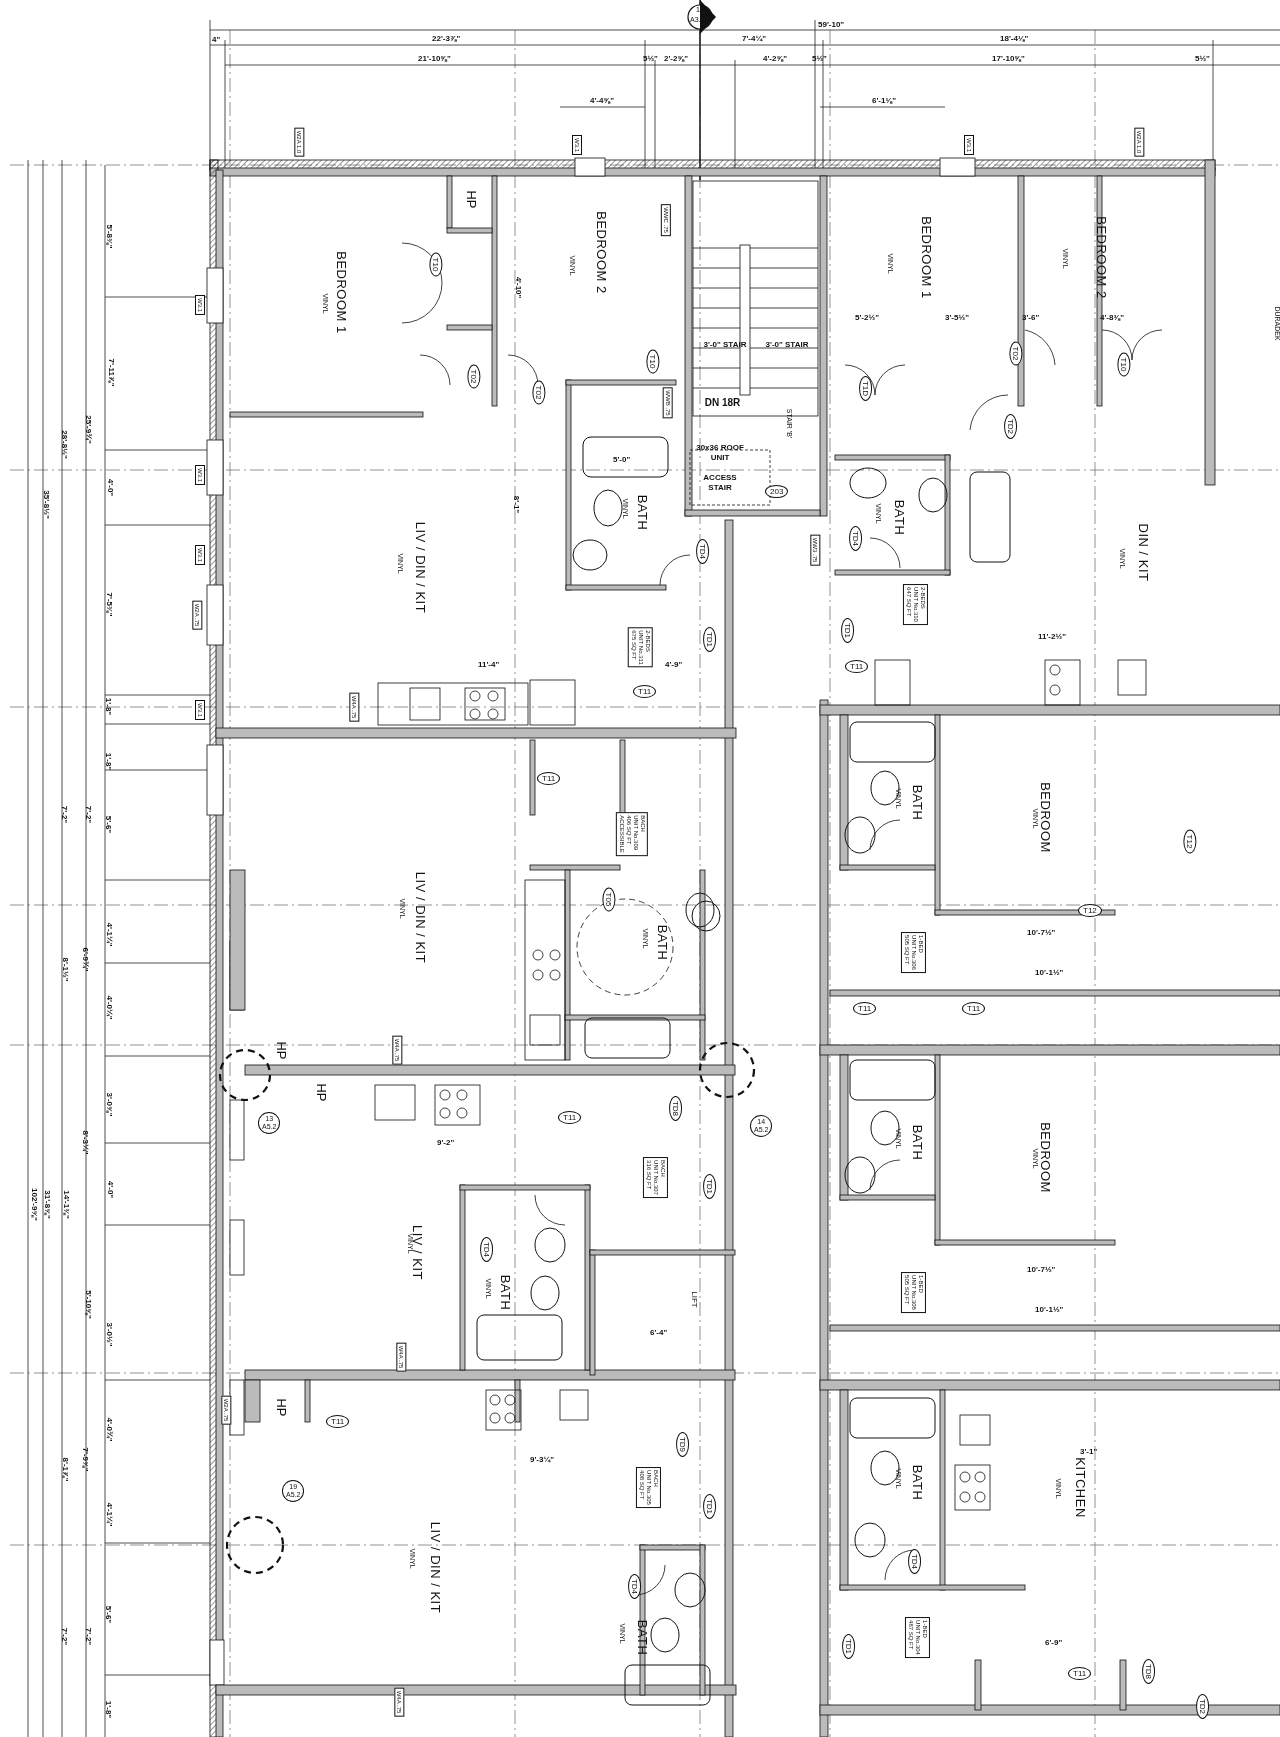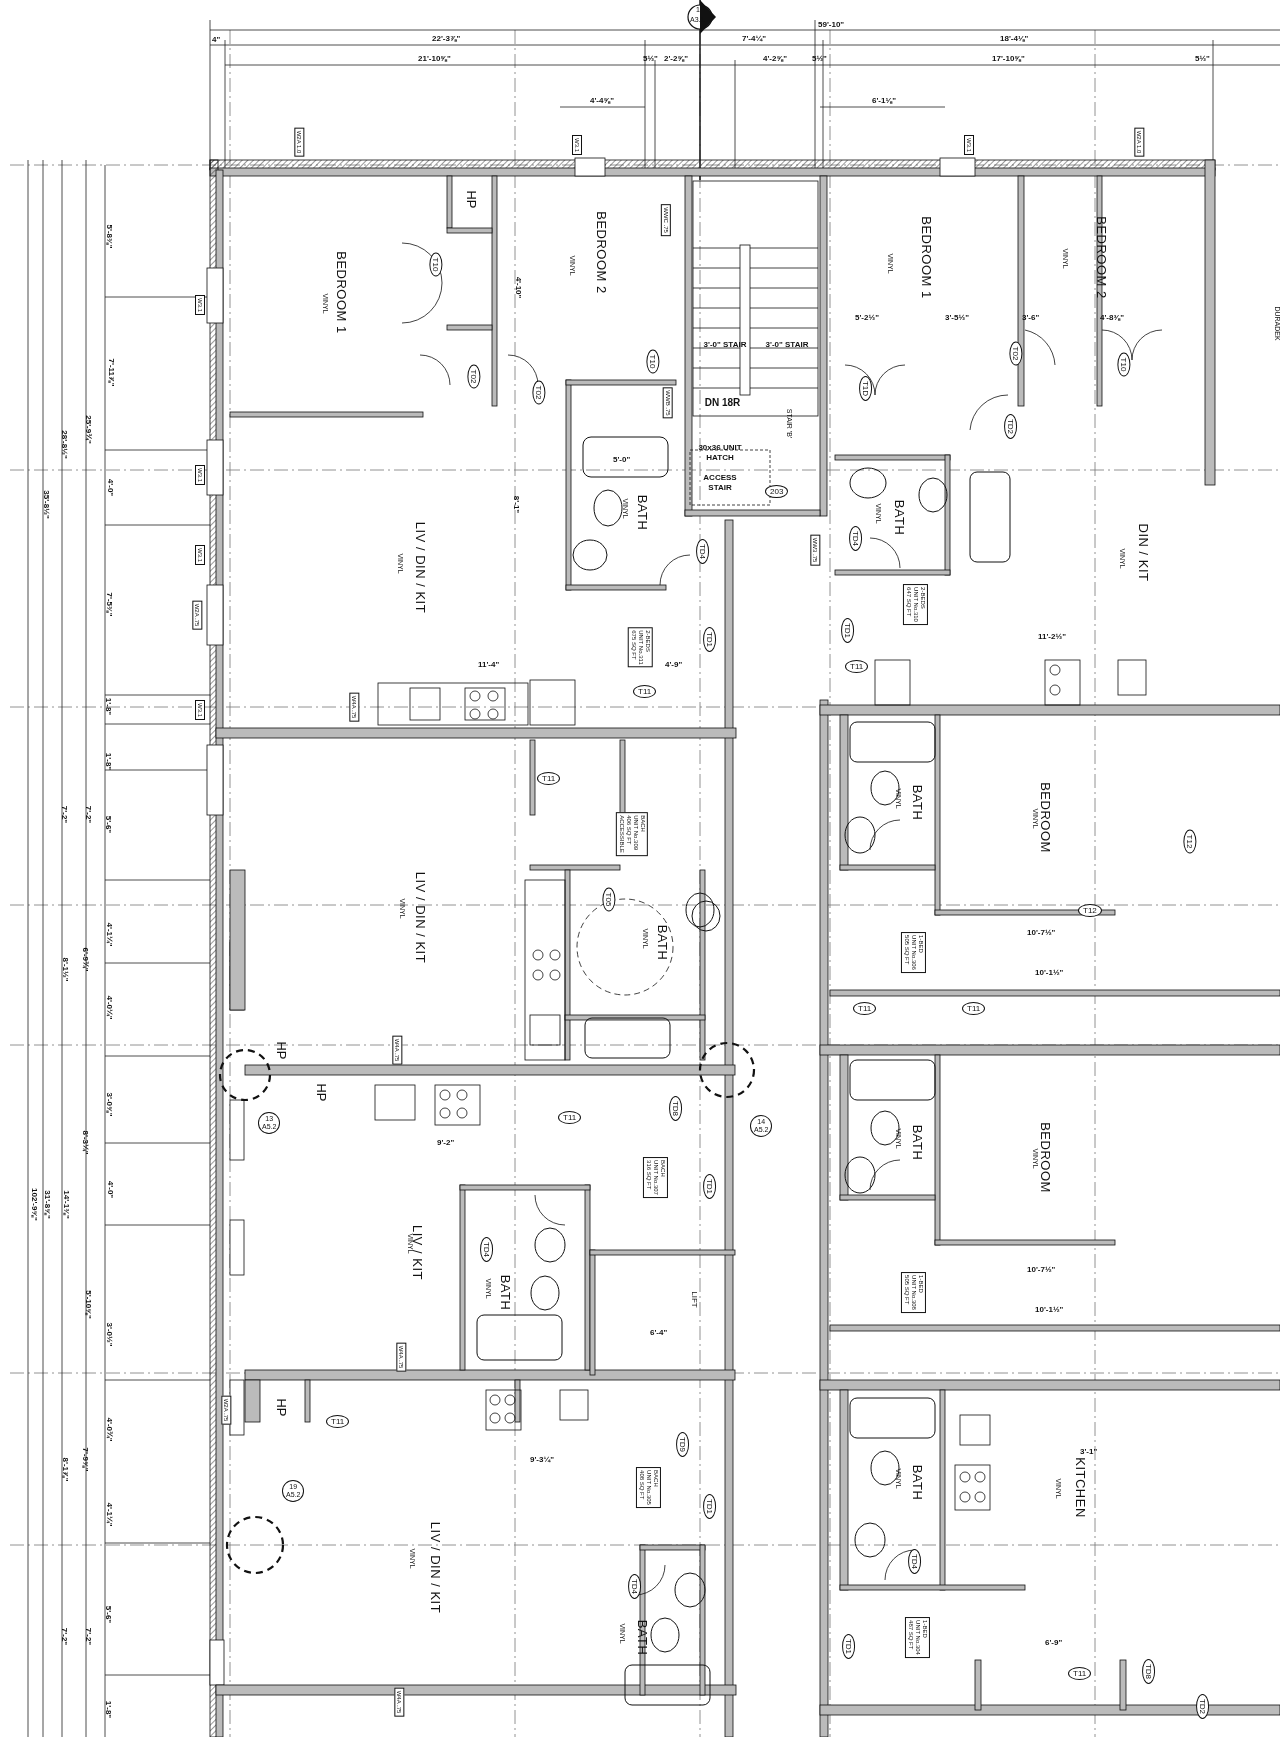--- a/index.html
+++ b/index.html
@@ -397,21 +397,21 @@
 <div class="unit" style="left:893px;top:940px;"><span>1-BED</span><br><span>UNIT No.306</span><br><span>505 SQ FT</span></div>
 <div class="unit" style="left:635px;top:1165px;"><span>BACH</span><br><span>UNIT No.307</span><br><span>316 SQ FT</span></div>
 <div class="unit" style="left:893px;top:1280px;"><span>1-BED</span><br><span>UNIT No.308</span><br><span>505 SQ FT</span></div>
 <div class="unit" style="left:628px;top:1475px;"><span>BACH</span><br><span>UNIT No.305</span><br><span>408 SQ FT</span></div>
 <div class="unit" style="left:897px;top:1625px;"><span>1-BED</span><br><span>UNIT No.304</span><br><span>487 SQ FT</span></div>
 
 <div class="note" style="left:700px;top:340px;width:50px;">3'-0" STAIR</div>
 <div class="note" style="left:762px;top:340px;width:50px;">3'-0" STAIR</div>
 <div class="note" style="left:700px;top:398px;width:45px;font-size:10px;">DN 18R</div>
 <div class="lbl finish" style="left:775px;top:420px;">STAIR 'B'</div>
-<div class="note" style="left:690px;top:443px;width:60px;">30x36 UNIT HATCH</div>
+<div class="note" style="left:690px;top:443px;width:60px;">30x36 ROOF UNIT</div>
 <div class="note" style="left:695px;top:473px;width:50px;">ACCESS STAIR</div>
 <div class="tag" style="left:765px;top:485px;">203</div>
 <div class="lbl finish" style="left:686px;top:1295px;font-size:8px;">LIFT</div>
 
 <div class="hp" style="left:462px;top:192px;">HP</div>
 <div class="hp" style="left:272px;top:1043px;">HP</div>
 <div class="hp" style="left:312px;top:1085px;">HP</div>
 <div class="hp" style="left:272px;top:1400px;">HP</div>
 
 <div class="tag tagv" style="left:424px;top:258px;">T10</div>

